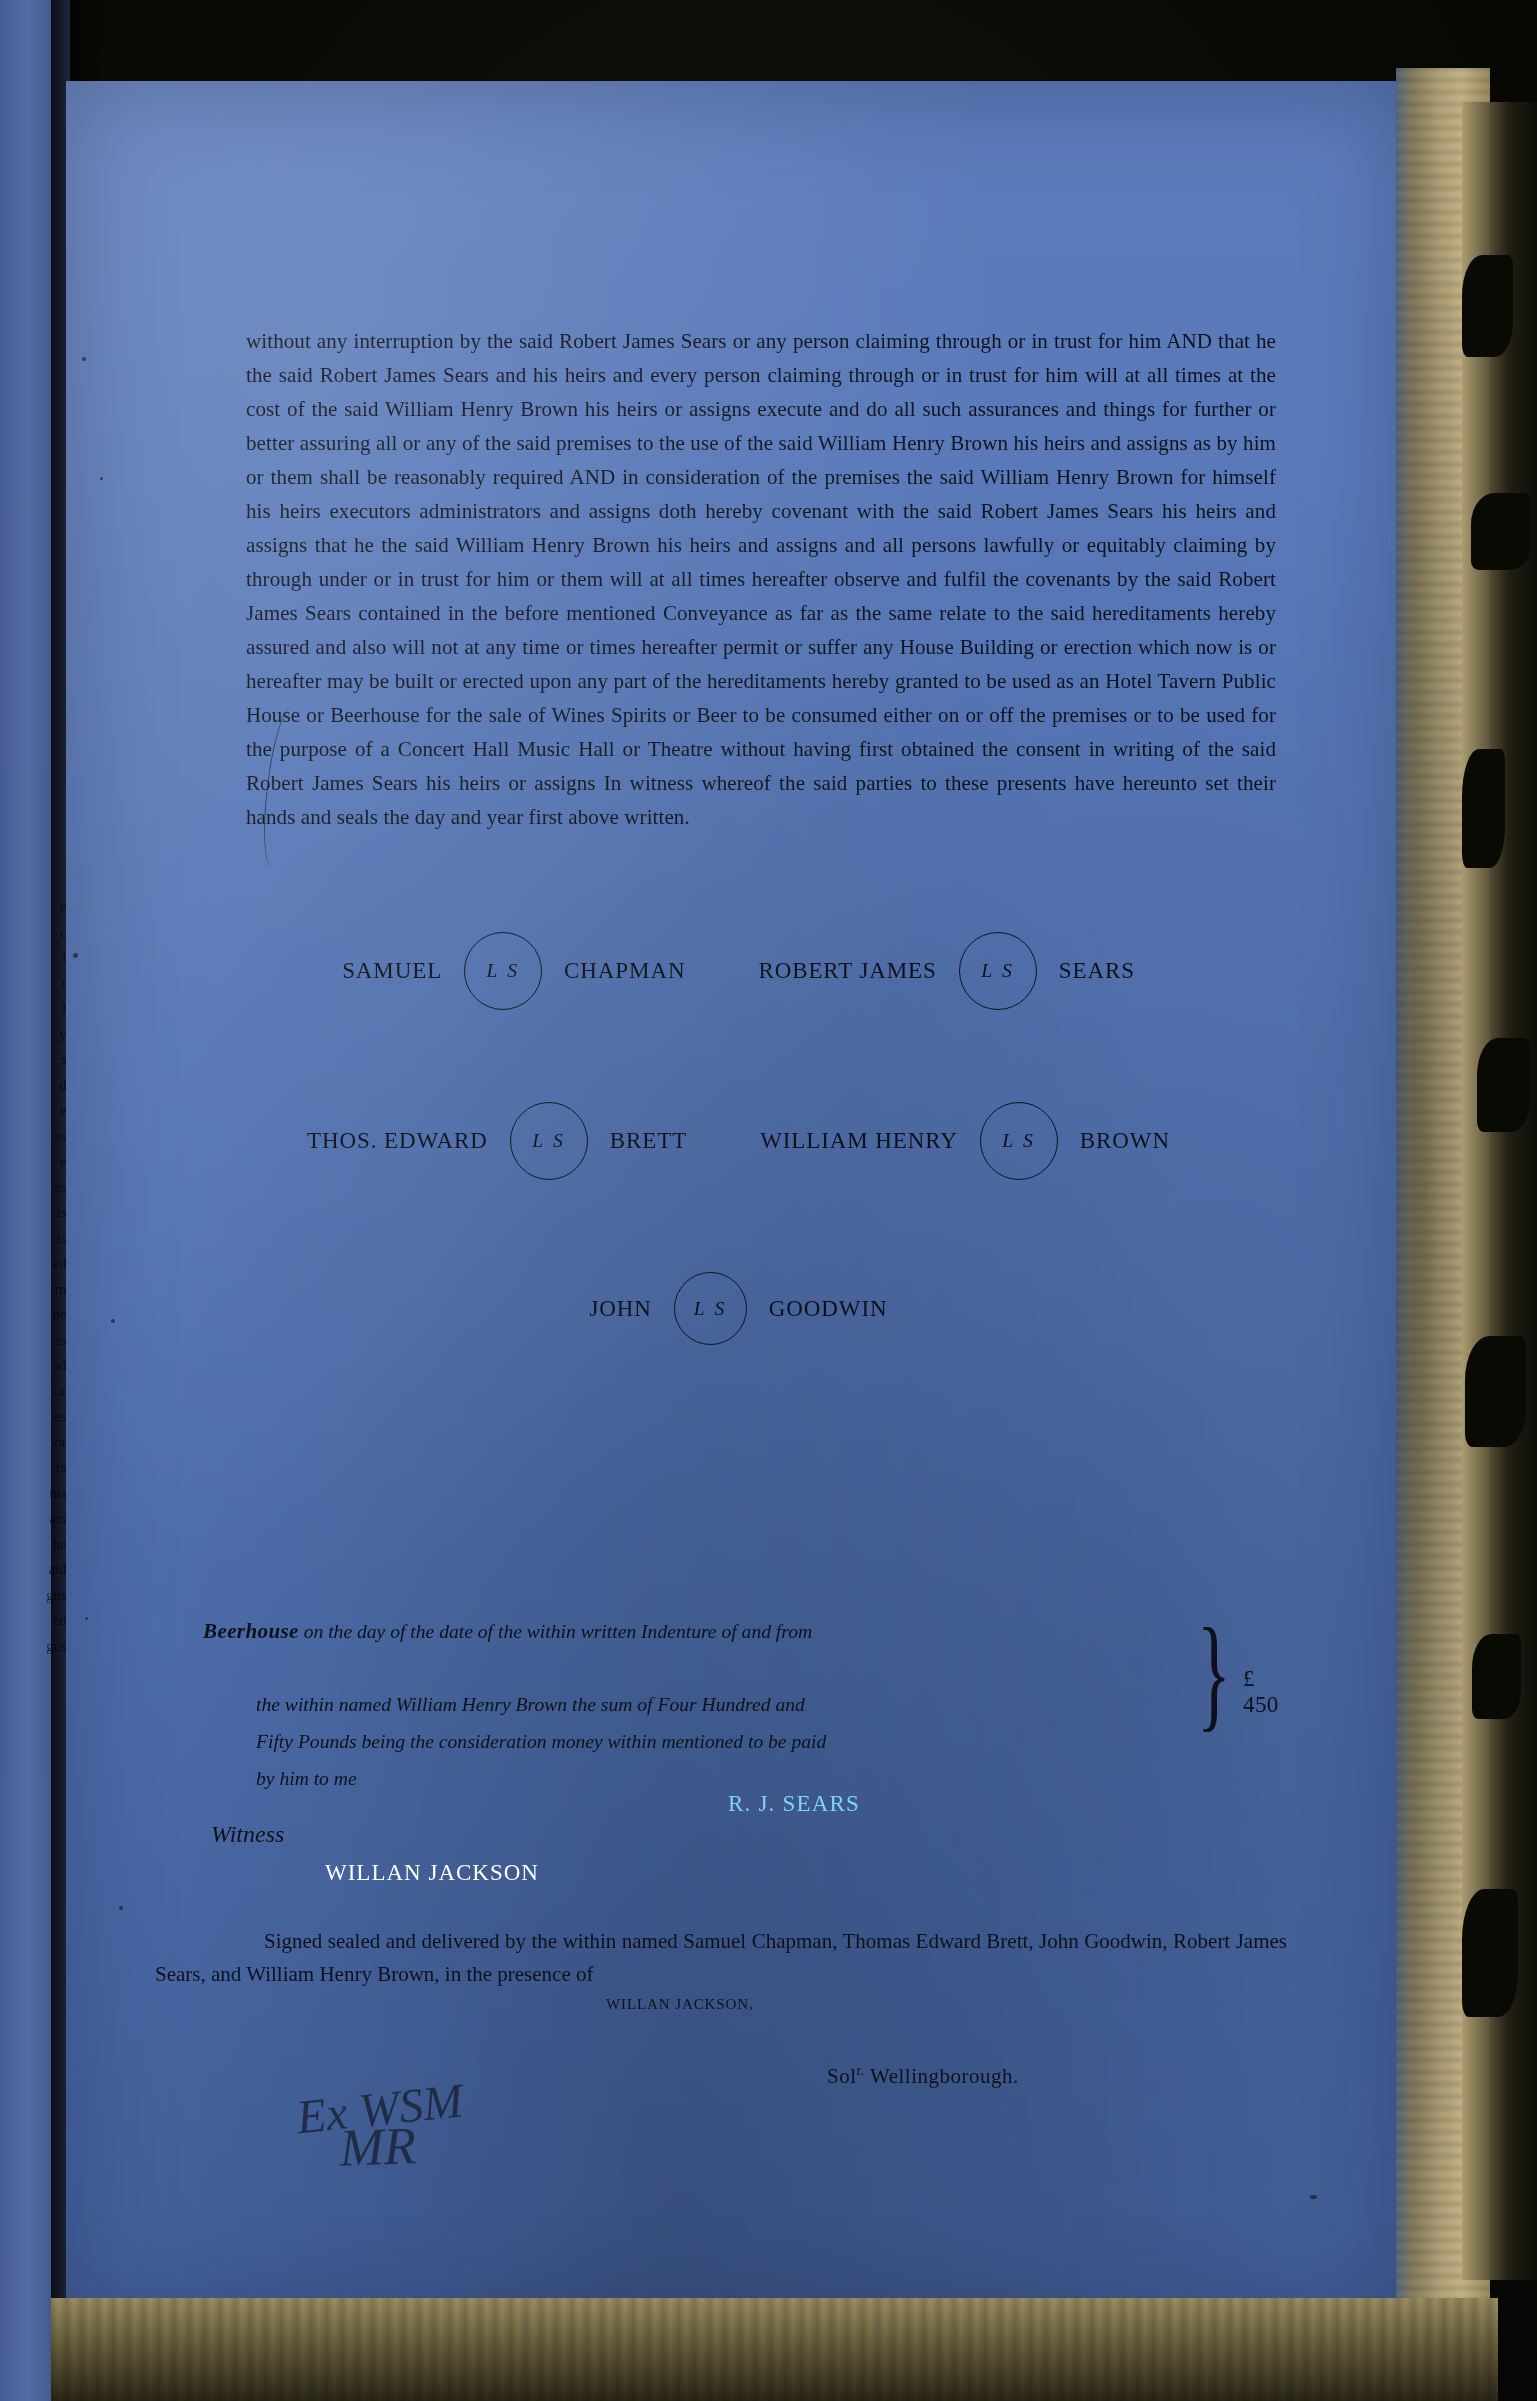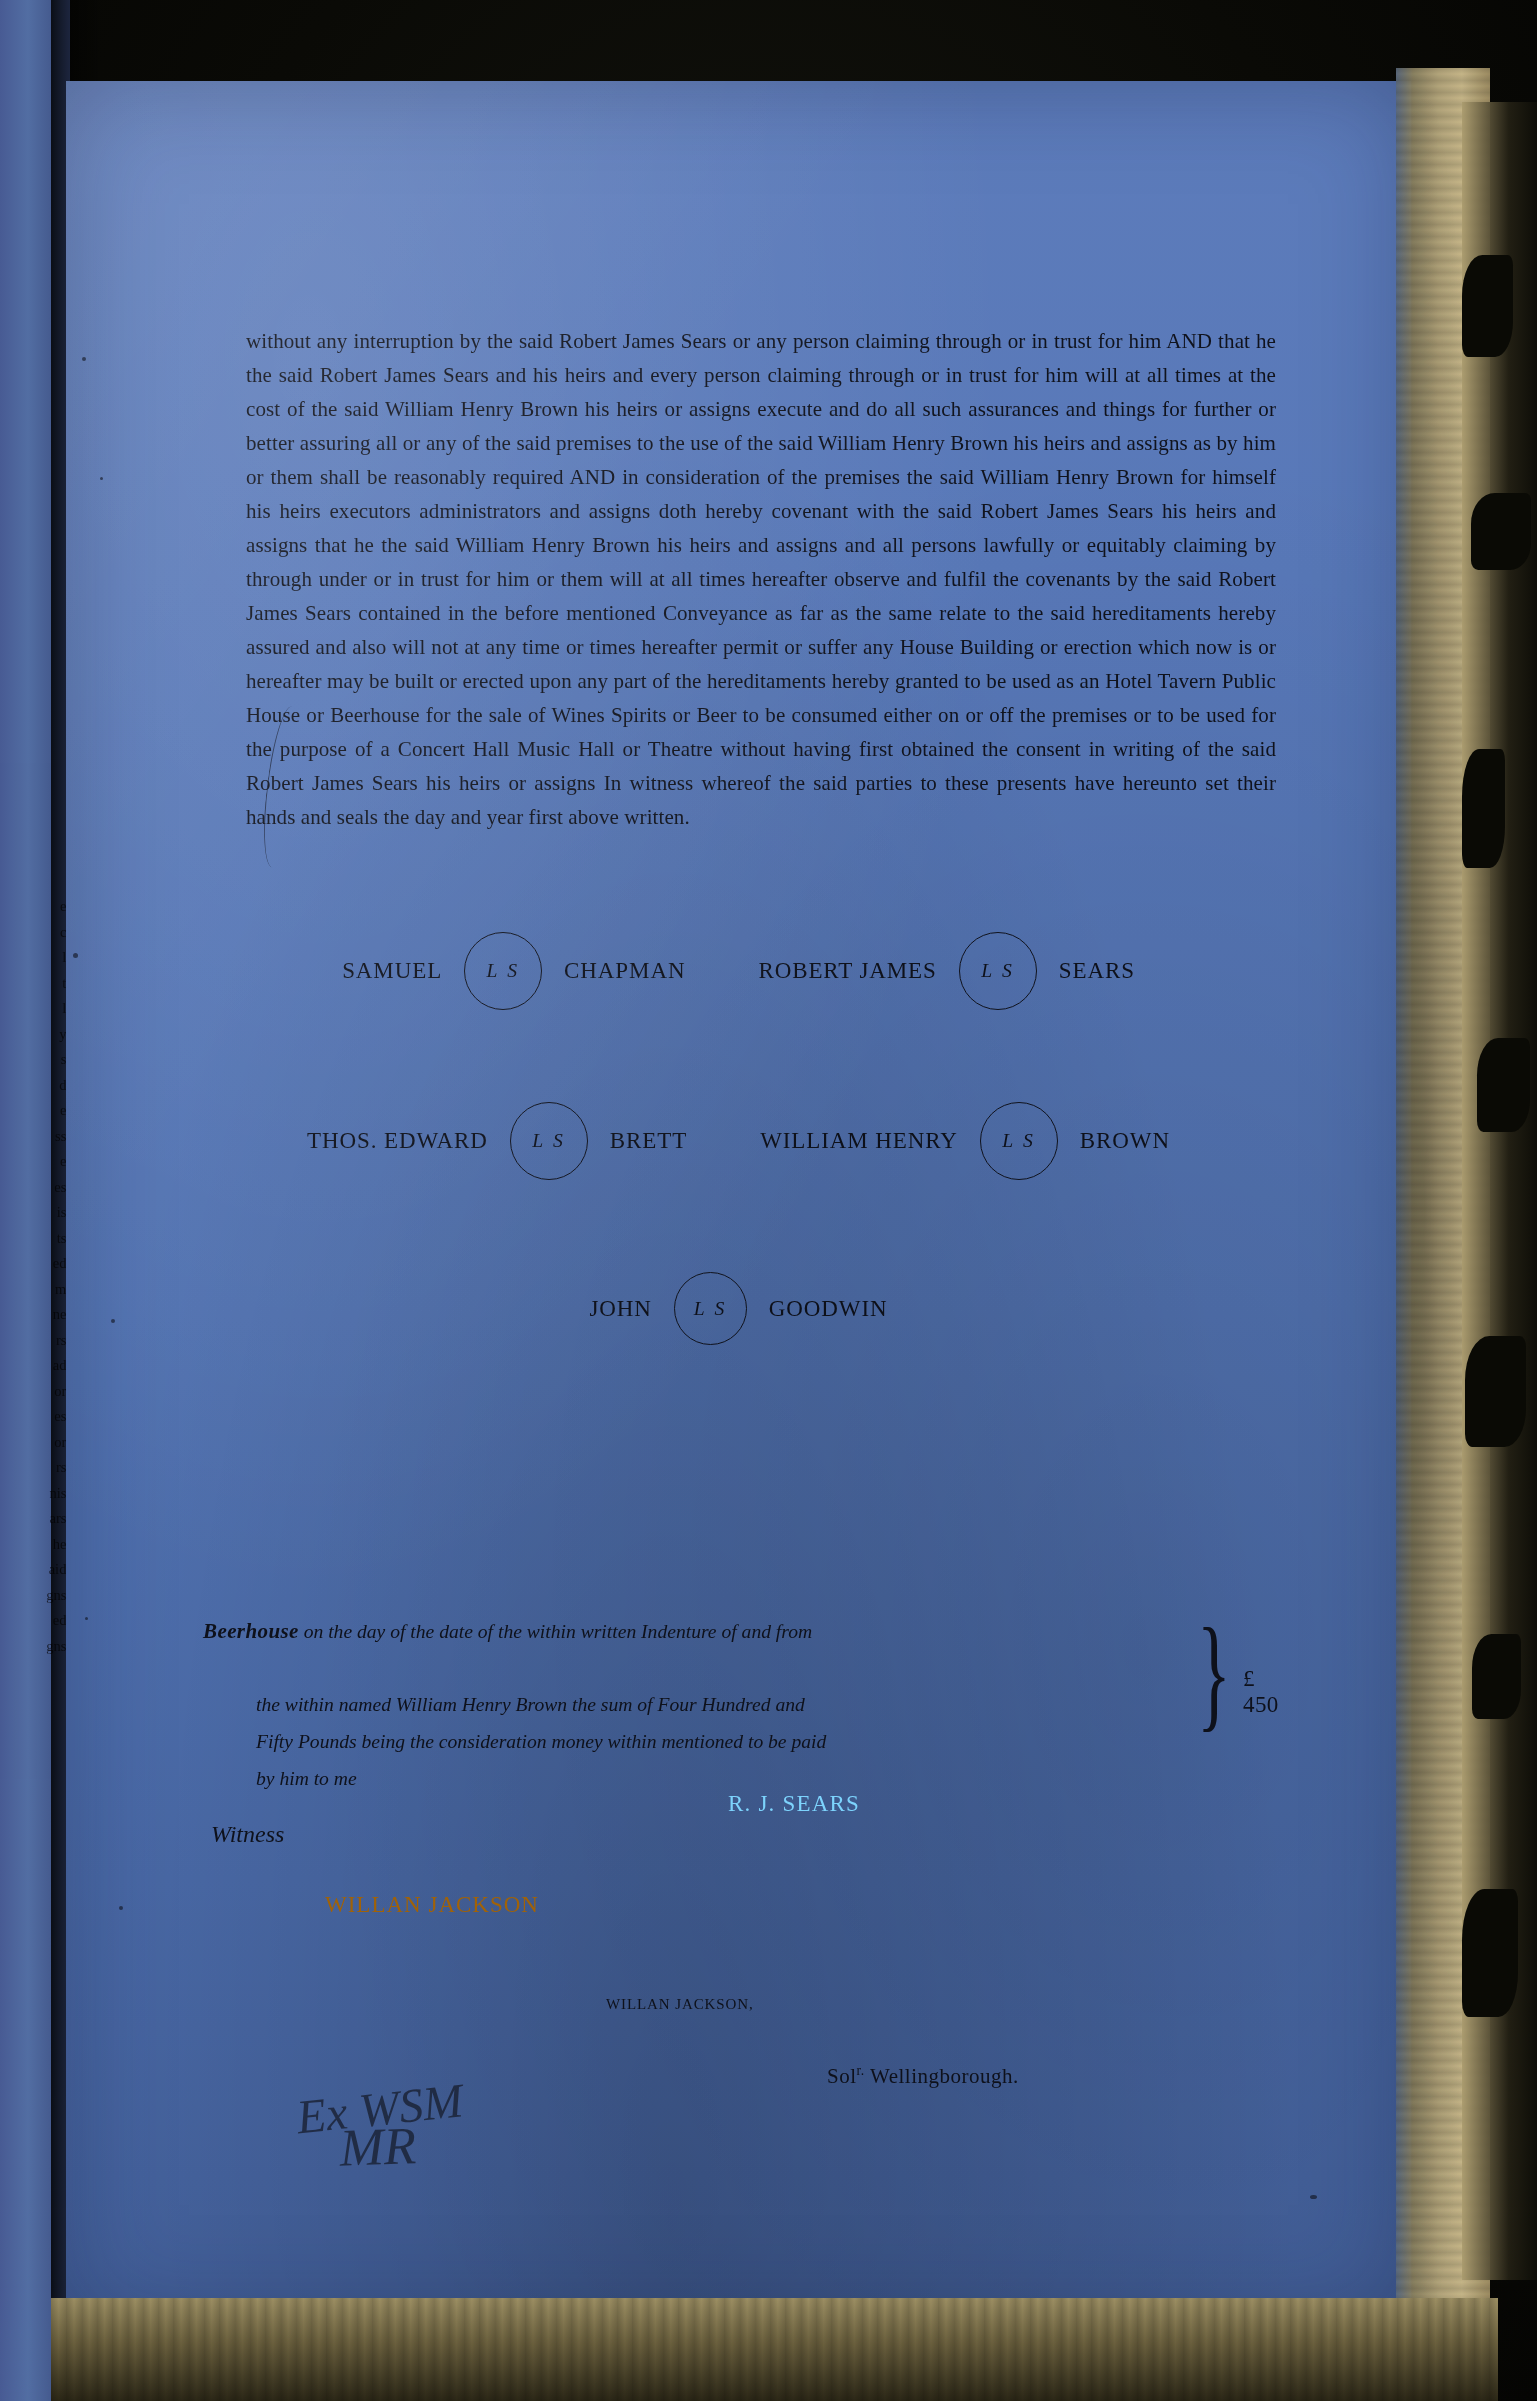--- a/index.html
+++ b/index.html
@@ -233,23 +233,22 @@
     font-style: italic;
     color: #0e111b;
     font-family: "Liberation Serif", serif;
   }
   .witness-name {
     position: absolute;
     left: 325px;
     top: 1860px;
     font-size: 23px;
     letter-spacing: 1px;
-    color: #a16207;
-    font-family: "Liberation Serif", serif;
-    margin-top: 32px;
+    color: #ffffff;
+    font-family: "Liberation Serif", serif;
   }
   .signed-block {
     position: absolute;
     left: 155px;
     top: 1925px;
     width: 1132px;
     font-size: 21px;
     line-height: 33px;
     color: #0e111b;
     text-align: justify;
@@ -406,21 +405,21 @@
   </div>
   <div class="brace">}</div>
   <div class="amount">£ 450</div>
 </div>
 
 <div class="rj-sears">R. J. SEARS</div>
 <div class="witness-label">Witness</div>
 <div class="witness-name">WILLAN JACKSON</div>
 
 <div class="signed-block">
-  <span class="indent"></span>
+  <span class="indent"></span><span>Signed  sealed  and  delivered  by the within named  Samuel  Chapman,  Thomas Edward Brett,  John Goodwin,  Robert  James  Sears,  and  William  Henry  Brown,  in the presence of</span>
 </div>
 
 <div class="sol-name">WILLAN JACKSON,</div>
 <div class="sol-line">
   <span>Sol</span><sup>r.</sup>
   <span>Wellingborough.</span>
 </div>
 
 <div class="scrawl">
   <span class="s1">Ex WSM</span>

